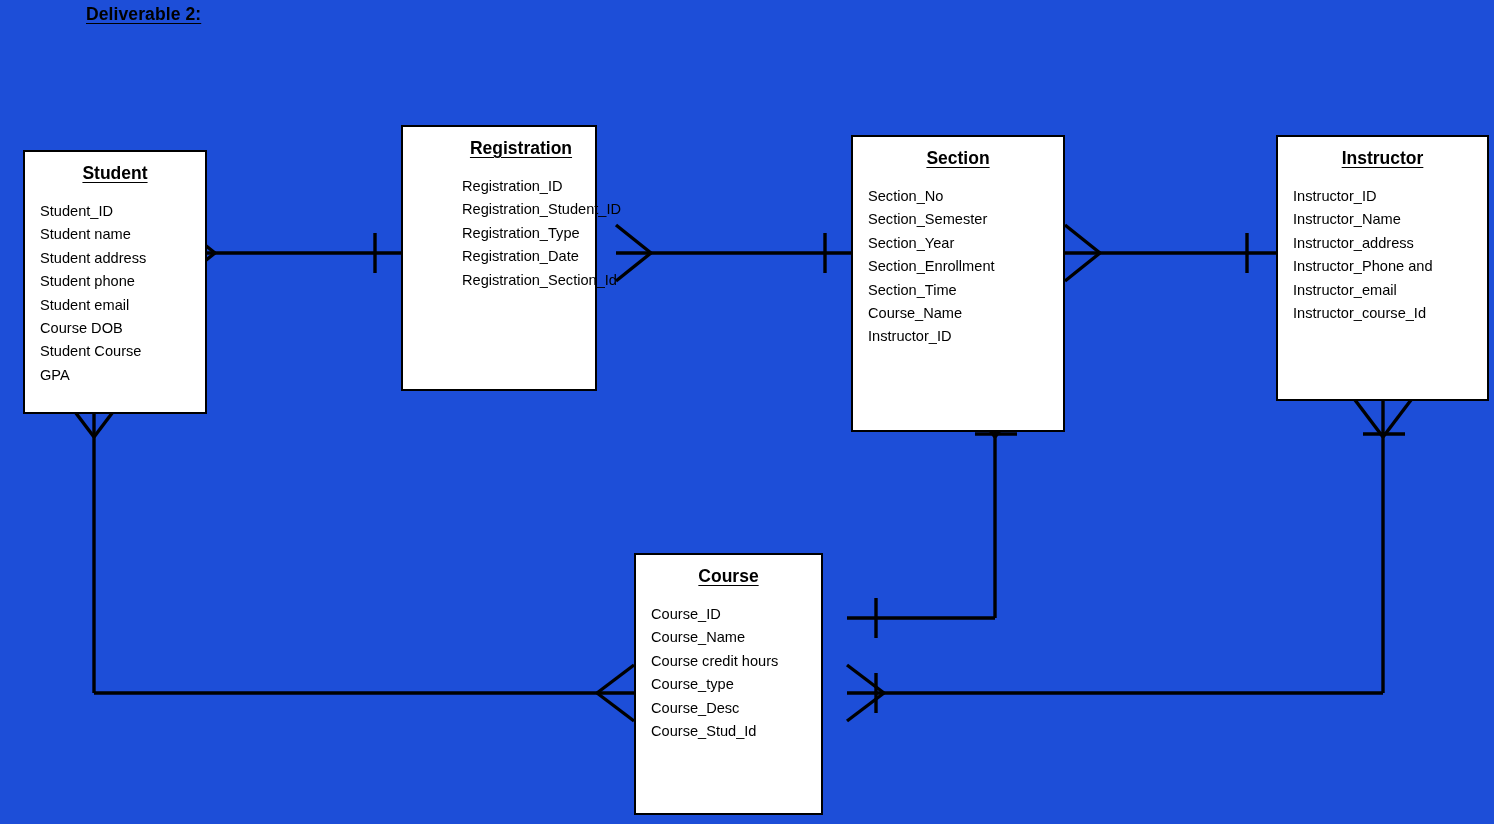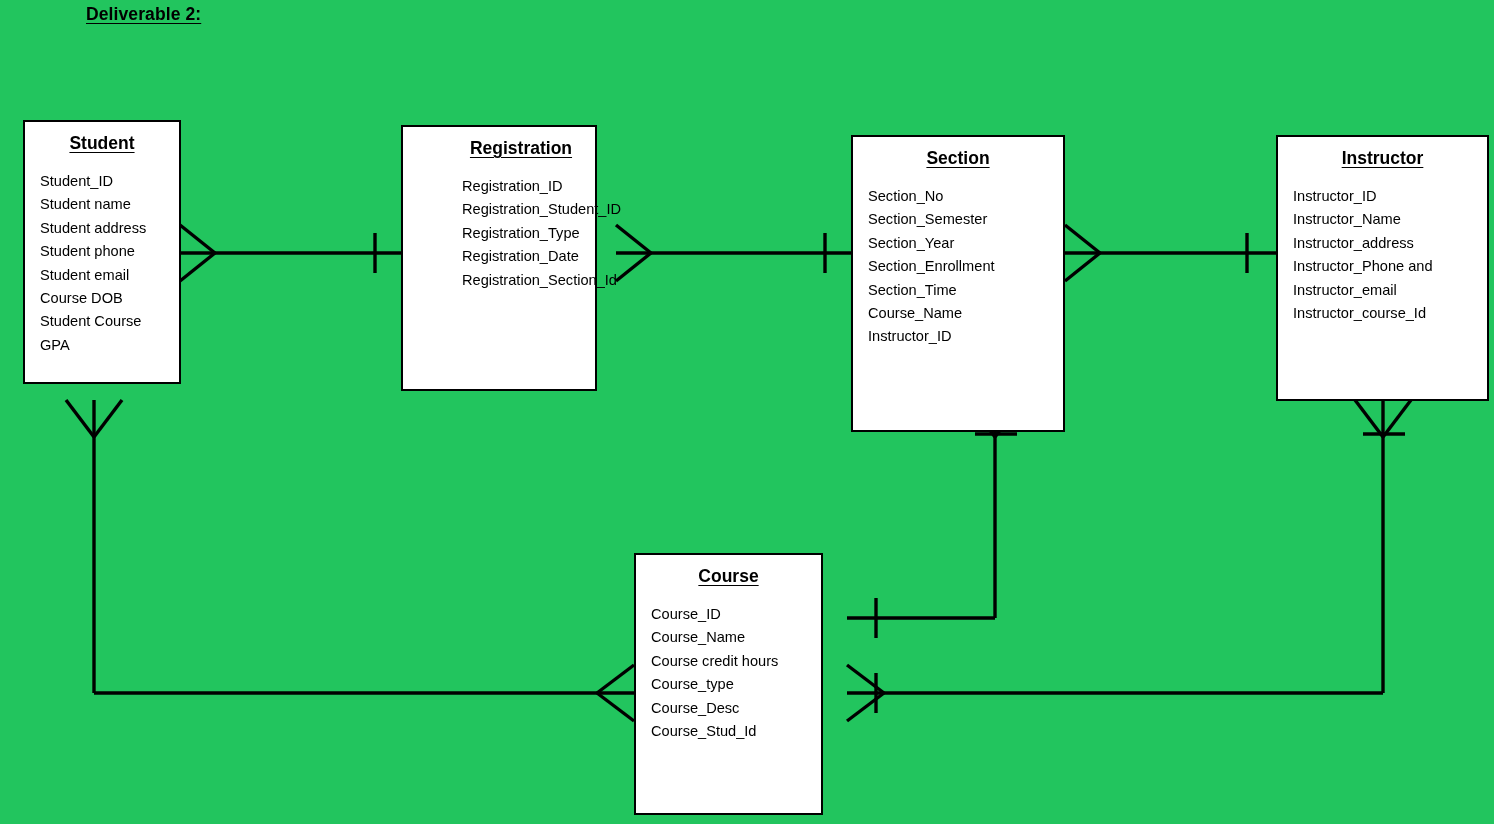--- a/index.html
+++ b/index.html
@@ -8,21 +8,21 @@
     background: #ffffff;
   }
   body {
     font-family: "Liberation Sans", sans-serif;
     color: #000000;
   }
   #canvas {
     position: relative;
     width: 1494px;
     height: 824px;
-    background: #22c55e;
+    background: #1d4ed8;
     overflow: hidden;
   }
   #svg-layer {
     position: absolute;
     left: 0;
     top: 0;
     width: 1494px;
     height: 824px;
     pointer-events: none;
   }
@@ -133,21 +133,21 @@
 
       <g>
         <line x1="847" y1="665" x2="884" y2="693"></line>
         <line x1="847" y1="721" x2="884" y2="693"></line>
       </g>
       <line x1="876" y1="673" x2="876" y2="713"></line>
 
     </g>
   </svg>
 
-  <div class="entity" style="left:23px; top:120px; width:158px; height:264px;">
+  <div class="entity" style="left:23px; top:150px; width:184px; height:264px;">
     <div class="entity-title">Student</div>
     <ul class="attr-list">
       <li class="attr">Student_ID</li>
       <li class="attr">Student name</li>
       <li class="attr">Student address</li>
       <li class="attr">Student phone</li>
       <li class="attr">Student email</li>
       <li class="attr">Course DOB</li>
       <li class="attr">Student Course</li>
       <li class="attr">GPA</li>

